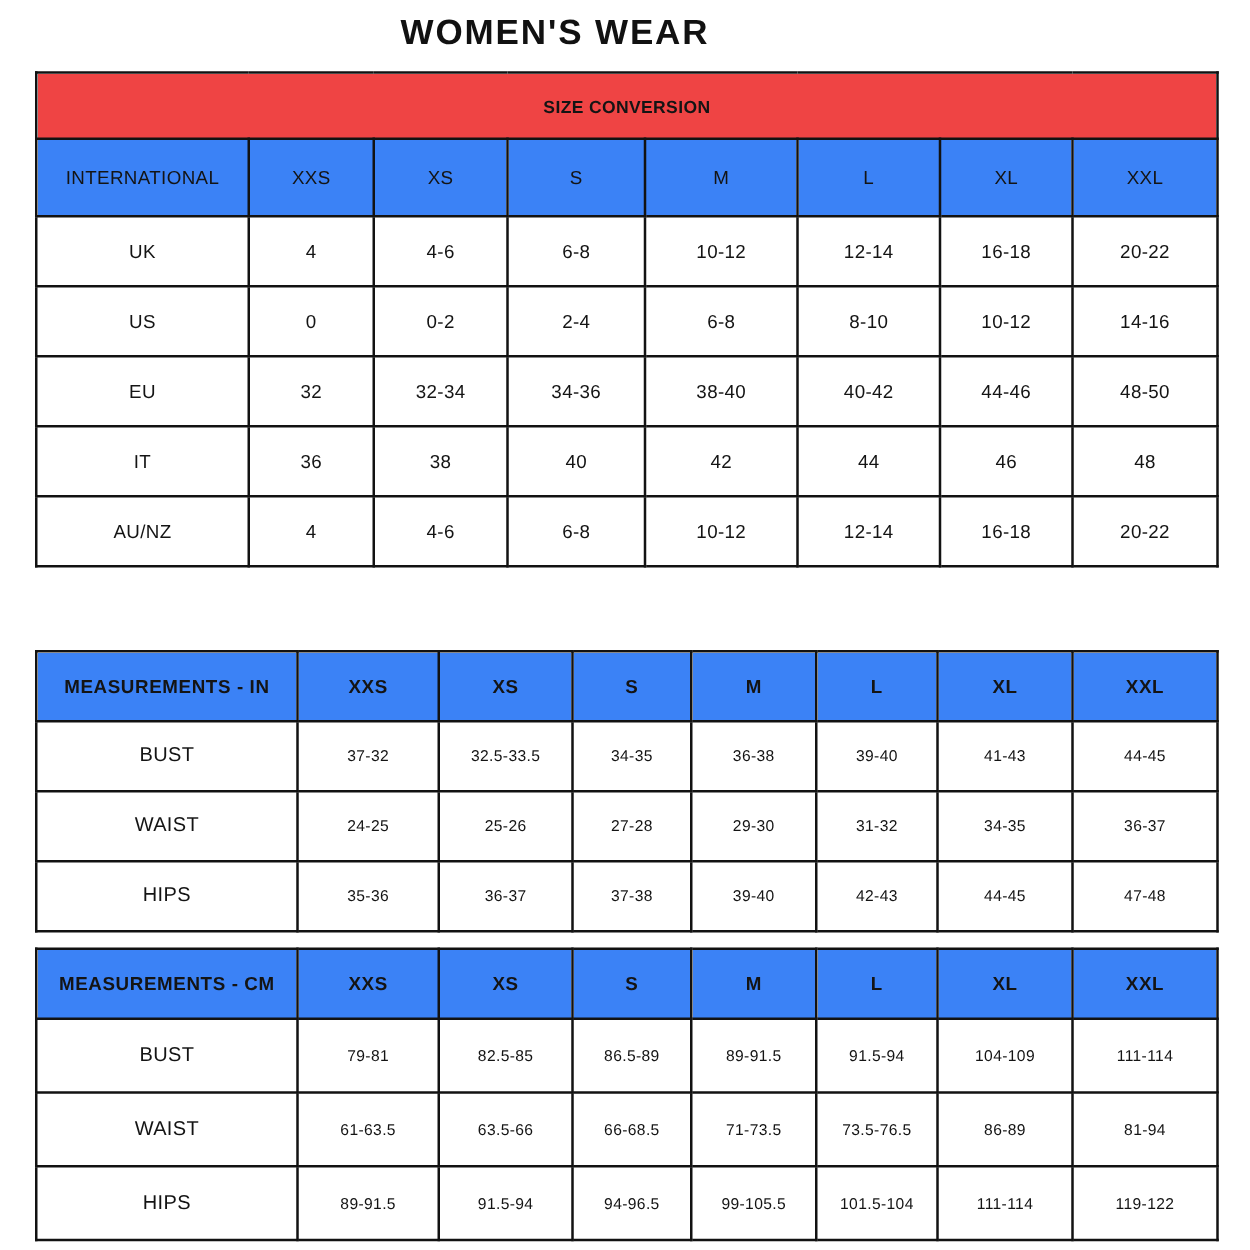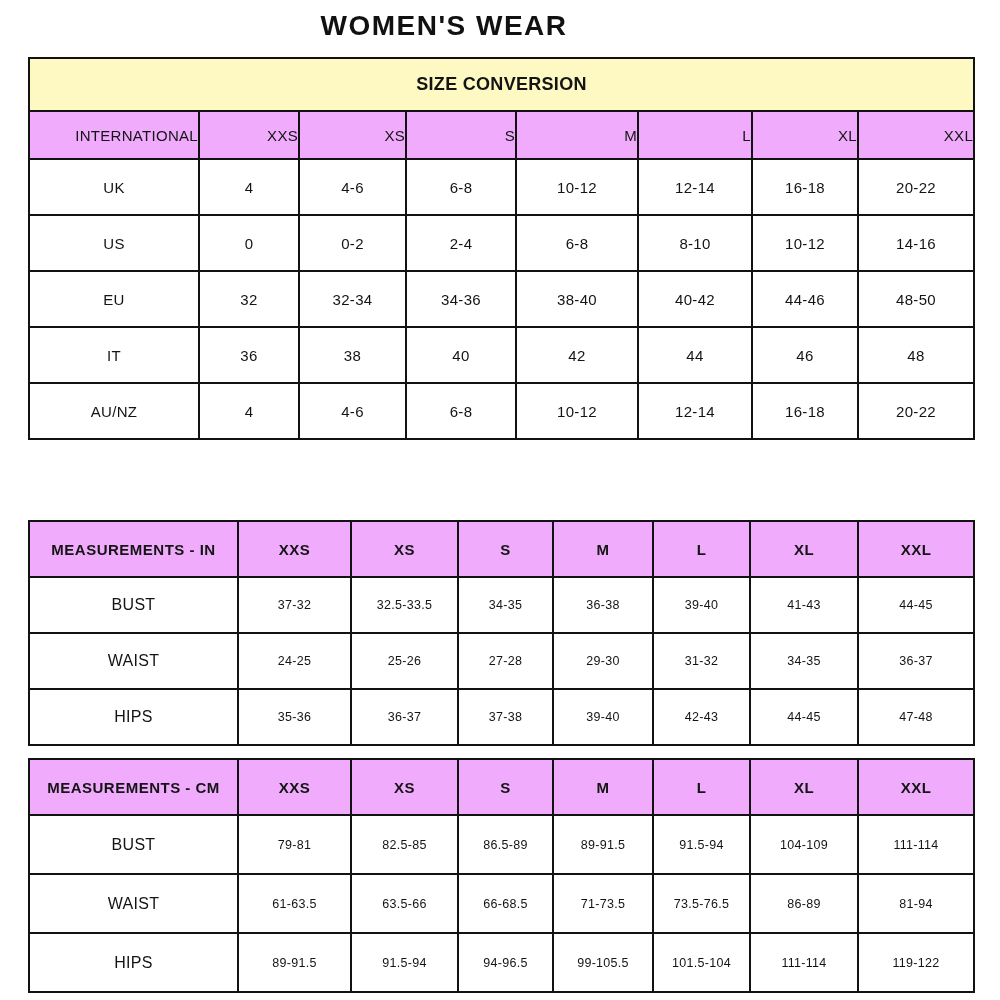--- a/index.html
+++ b/index.html
@@ -25,30 +25,30 @@
     text-align:center; vertical-align:middle;
     padding:0; letter-spacing:0.3px;
     overflow:hidden; white-space:nowrap;
   }
   .tbl1 { top:57px; }
   .tbl2 { top:520px; }
   .tbl3 { top:758px;border-radius:30px; }
 
   
   .band-cell {
-    background:#fef9c3; height:53px;
-    font-size:18px; font-weight:700; letter-spacing:0.8px;
-  }
-  .tbl1 .colhead-row th { height:48px; font-size:15px; font-weight:400; background:#f0abfc;text-align:right; }
+    background:#ef4444; height:53px;
+    font-size:14px; font-weight:700; letter-spacing:0.8px;
+  }
+  .tbl1 .colhead-row th { height:62px; font-size:15px; font-weight:400; background:#3b82f6; }
   .tbl1 tbody tr { height:56px; }
   .tbl1 tbody td { font-size:15px; font-weight:400;border-radius:16px; }
 
   
   .tbl2 thead th, .tbl3 thead th {
-    background:#f0abfc; height:56px;
+    background:#3b82f6; height:56px;
     font-size:15px; font-weight:700; letter-spacing:0.5px;
   }
   .tbl2 tbody tr { height:56px; }
   .tbl3 tbody tr { height:59px; }
   .tbl2 tbody td, .tbl3 tbody td { font-size:12.5px; }
   .tbl2 tbody td.rowlabel, .tbl3 tbody td.rowlabel { font-size:16px; }
 </style>
 </head>
 <body>
 

